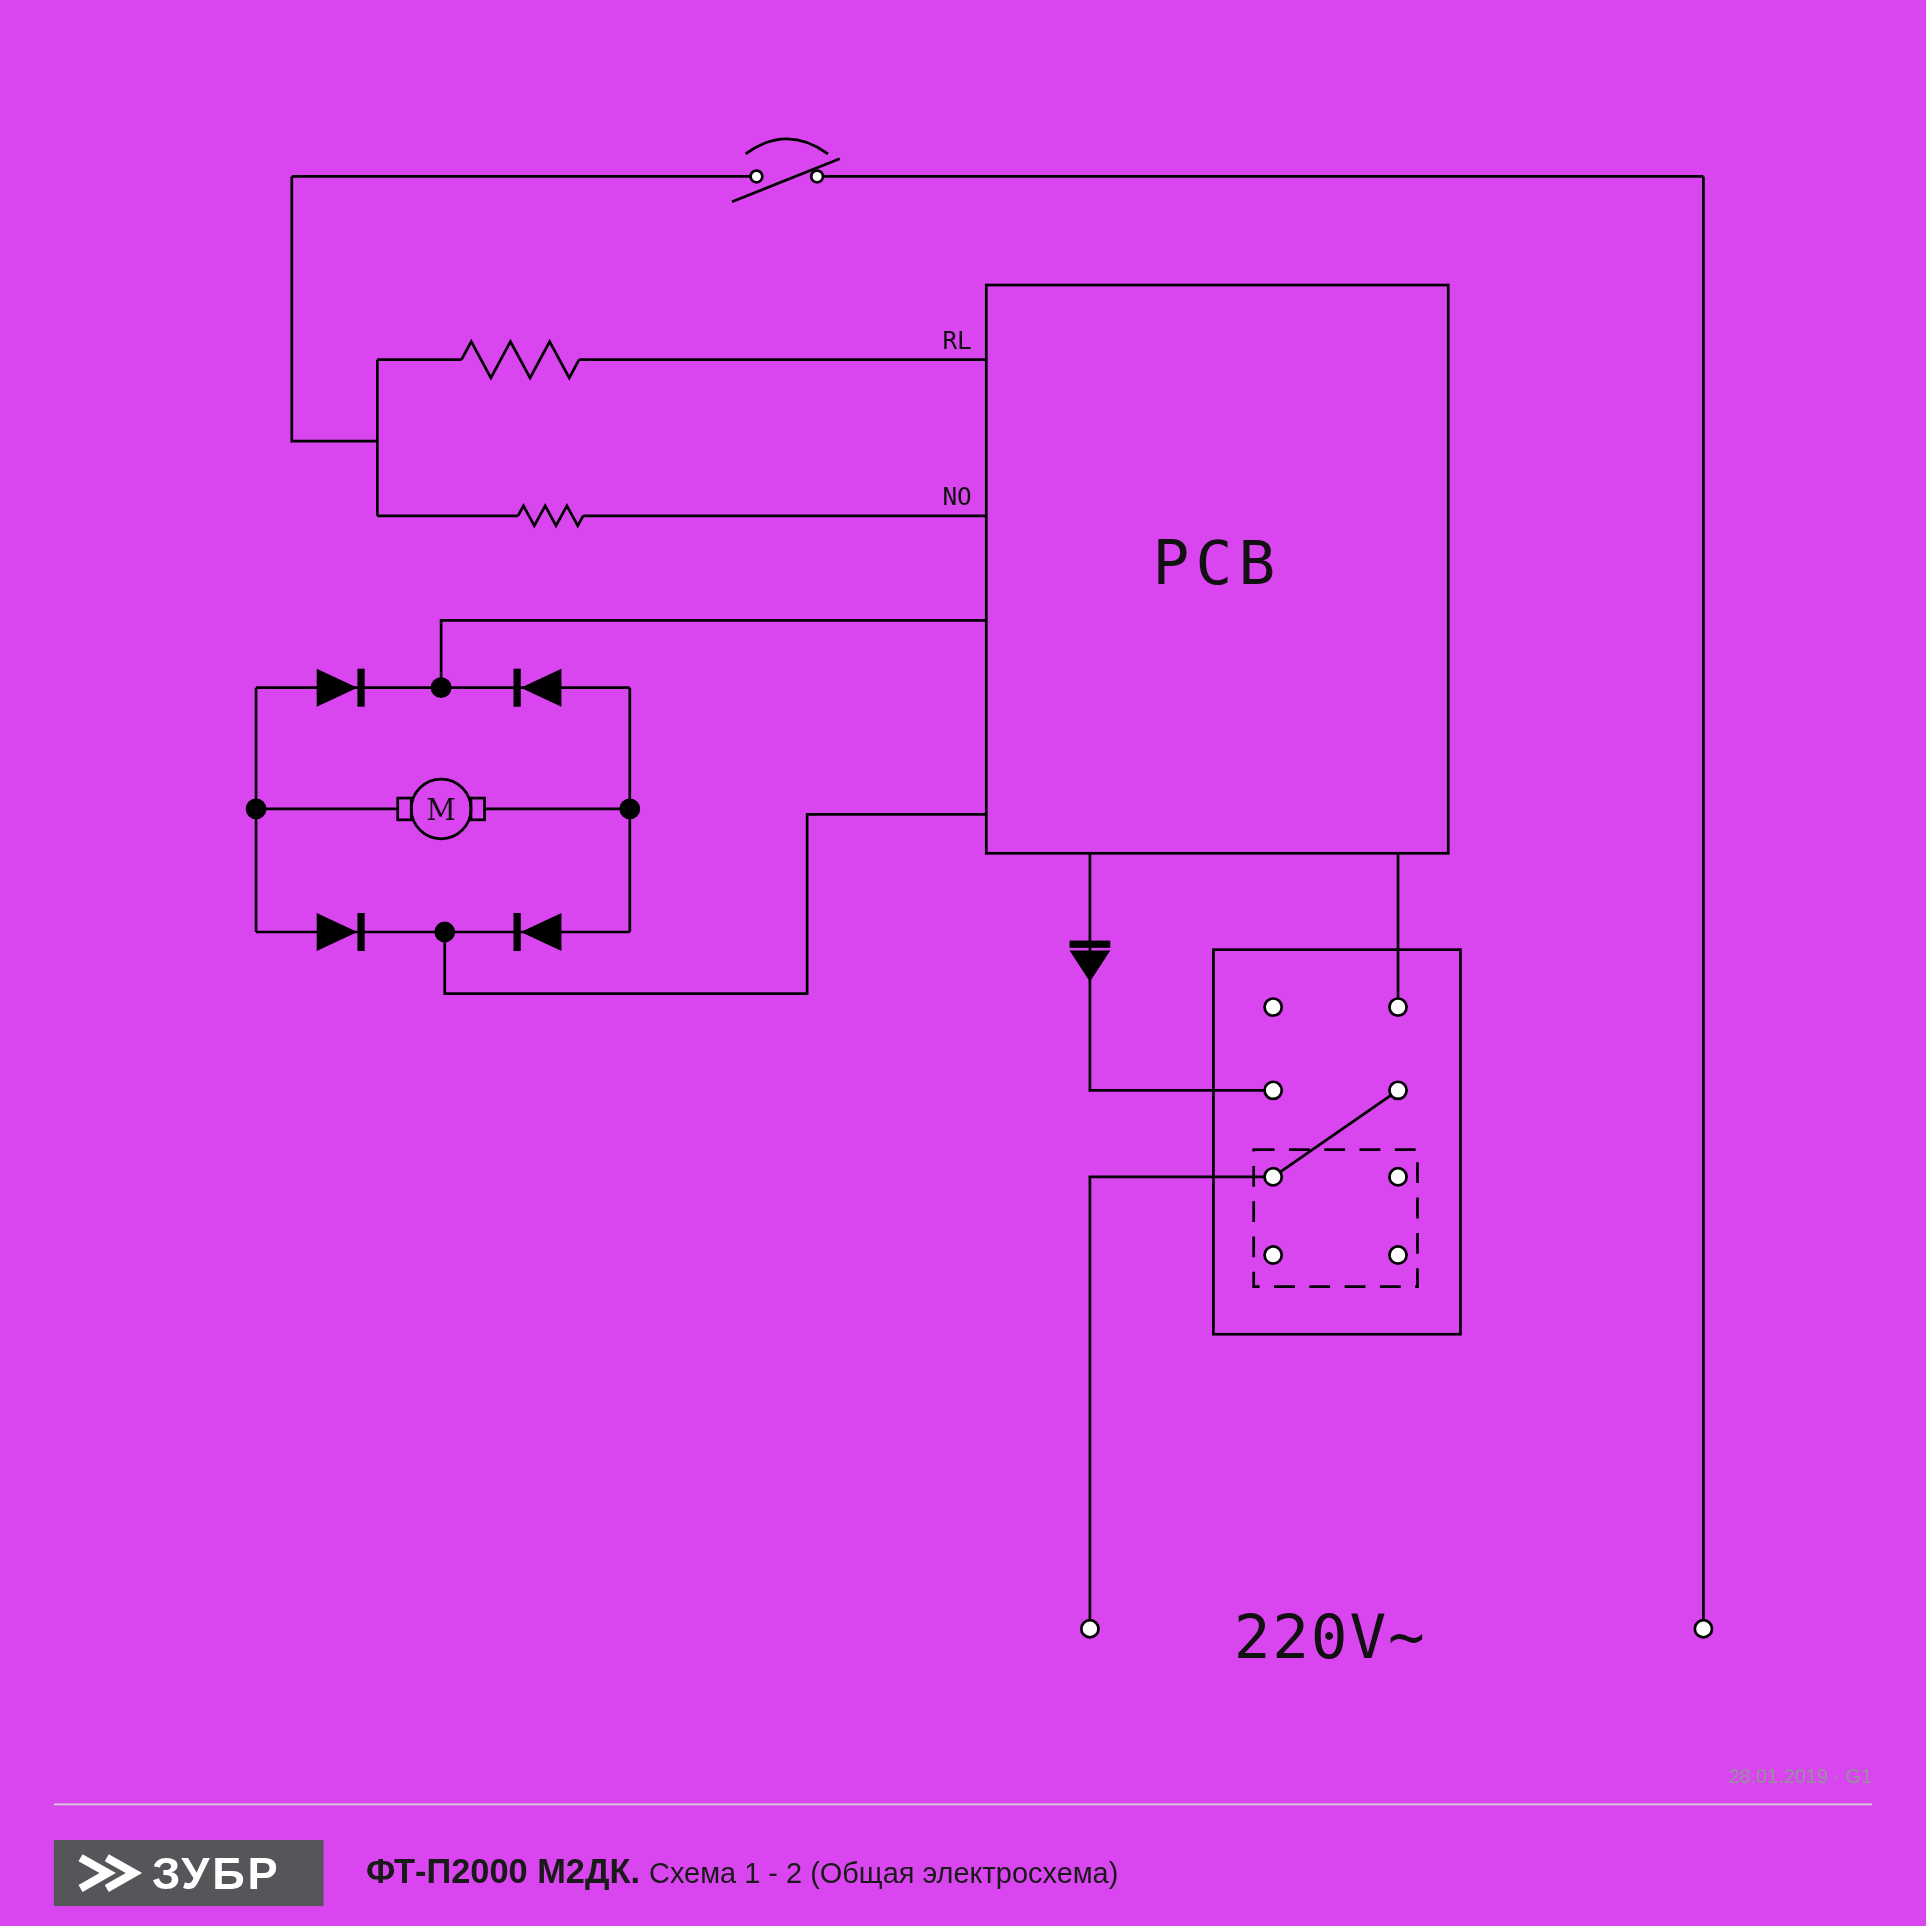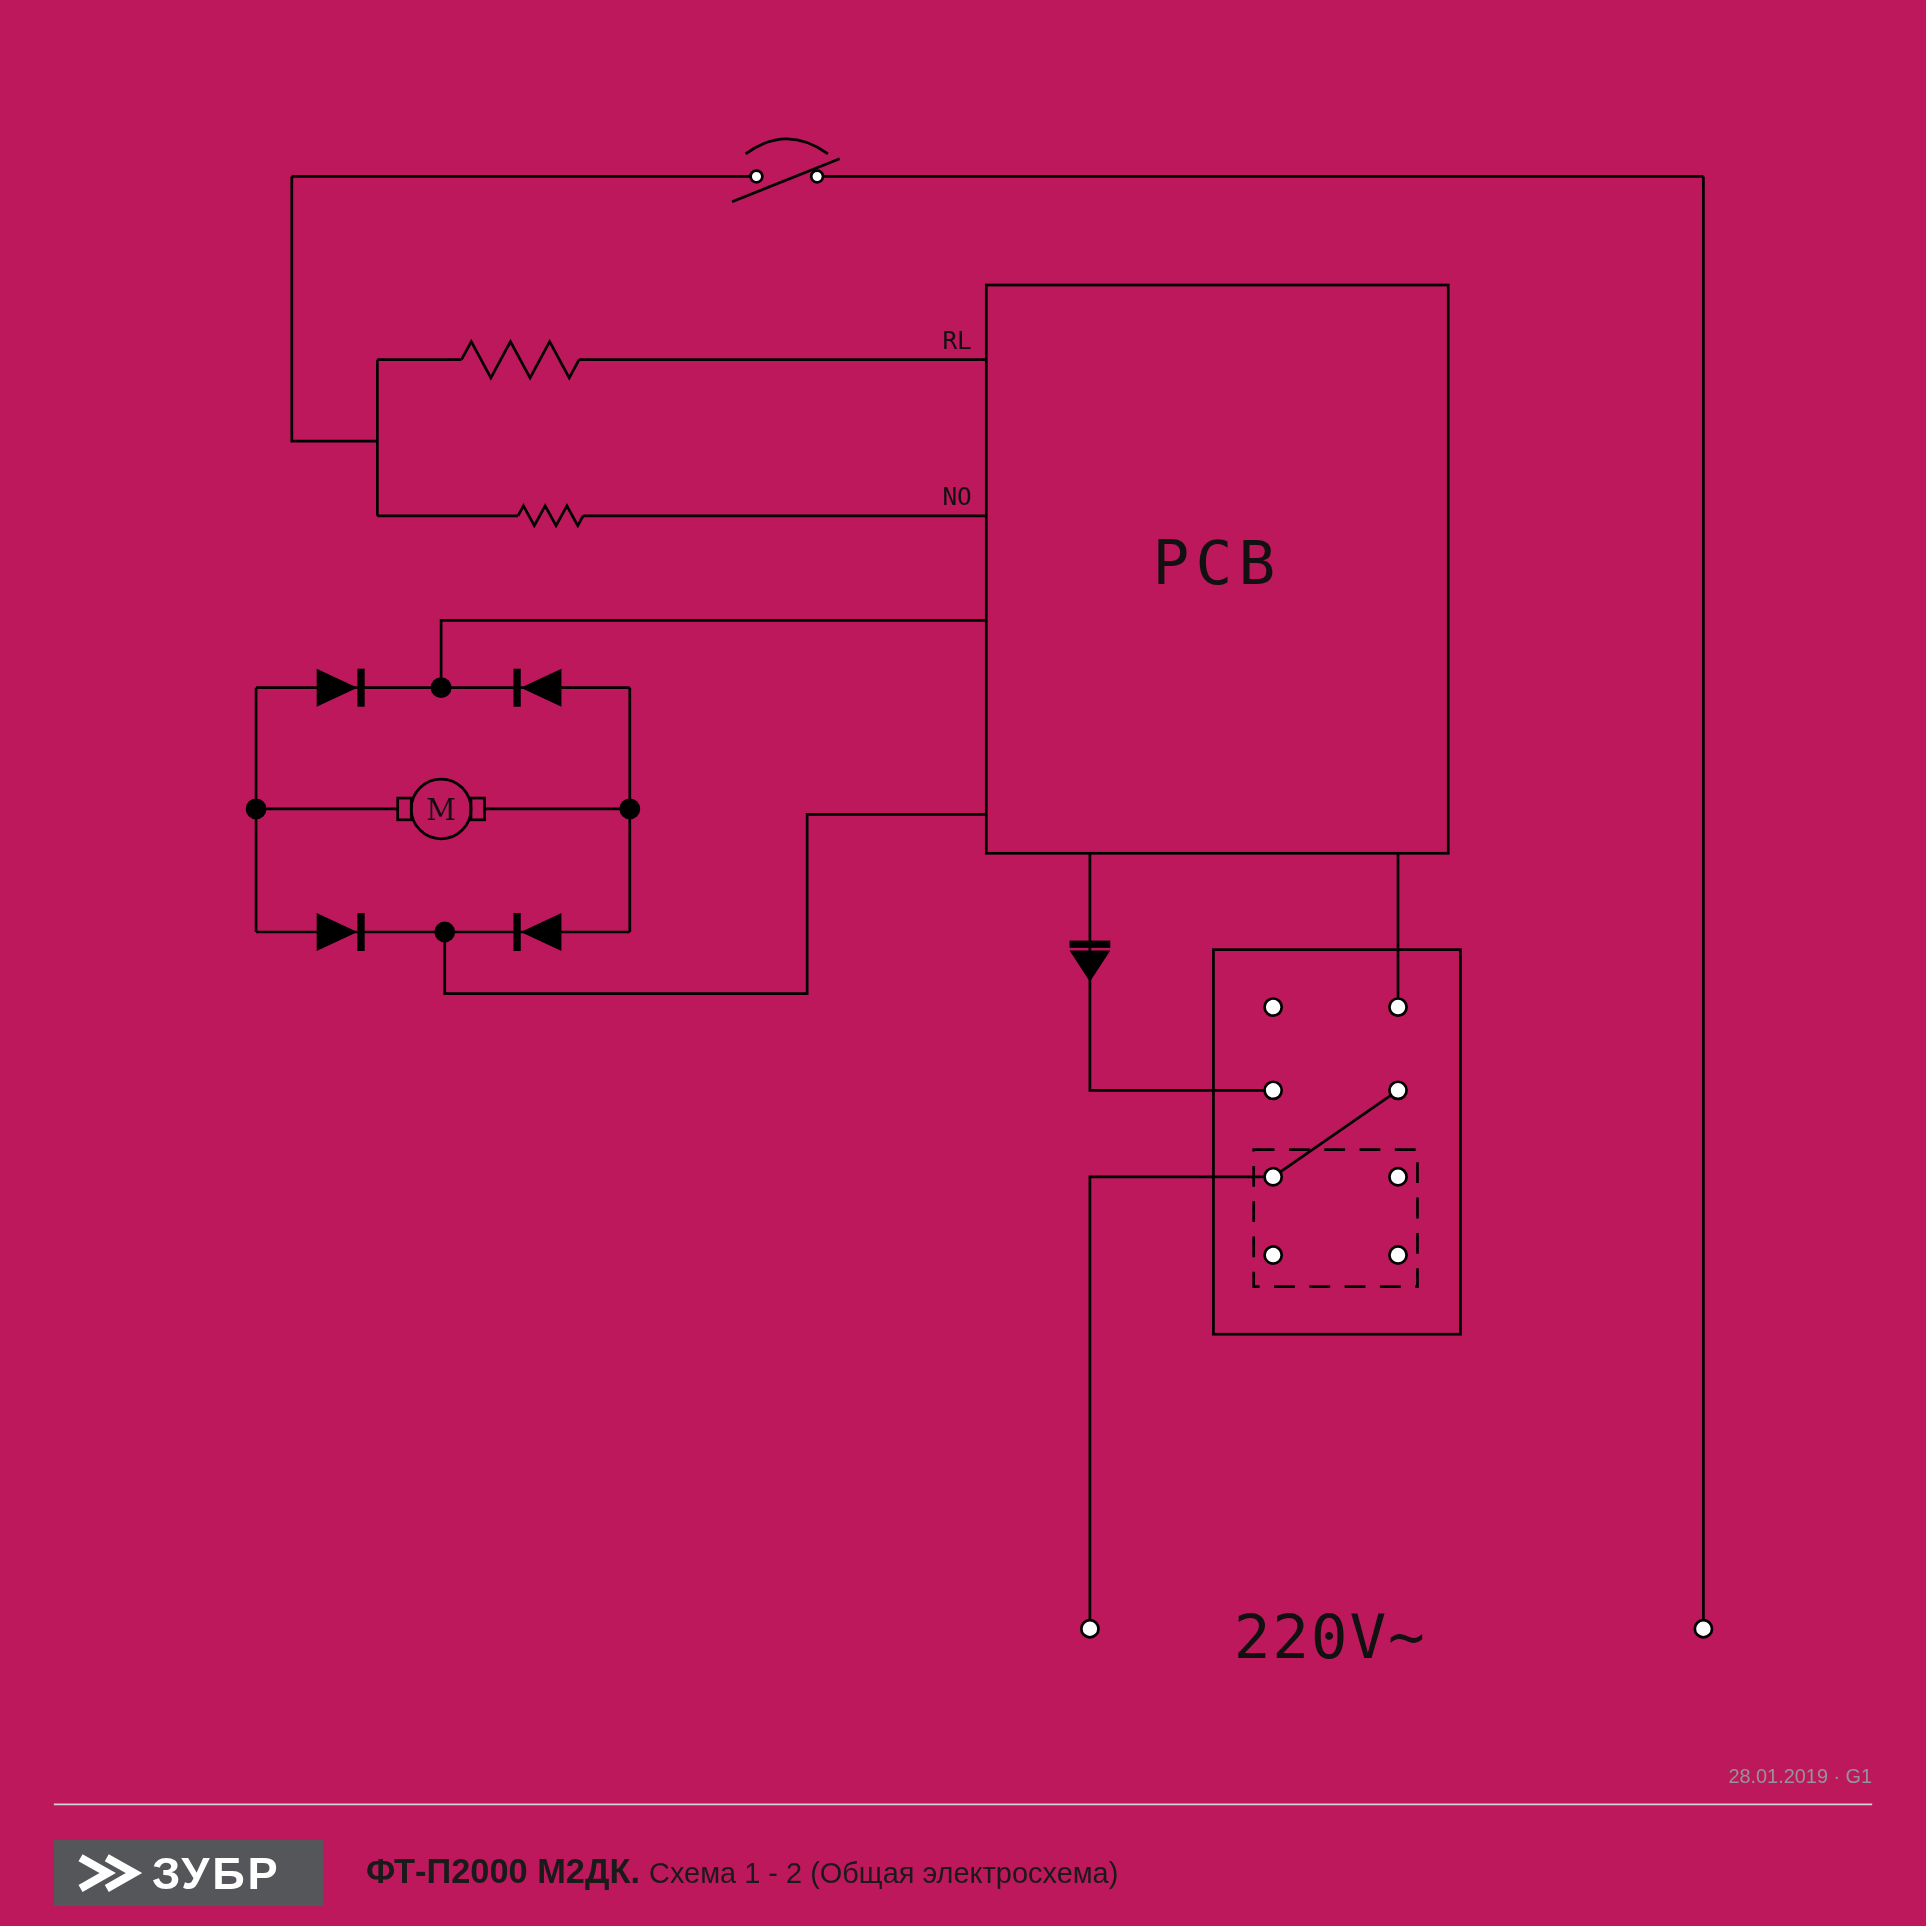--- a/index.html
+++ b/index.html
@@ -1,16 +1,16 @@
 <!DOCTYPE html>
 <html style="font-size:7.2px"><head>
 <meta charset="utf-8">
 <style>
   html,body{margin:0;padding:0;background:#fff;}
-  .page{width:1926px;height:1926px;background:#be185d;position:relative;font-family:"Liberation Sans",sans-serif;}
+  .page{width:1926px;height:1926px;background:#d946ef;position:relative;font-family:"Liberation Sans",sans-serif;}
   svg{display:block;}
   .wire{stroke:#000;stroke-width:6;fill:none;stroke-linejoin:miter;stroke-linecap:butt;}
   .box{stroke:#000;stroke-width:6;fill:none;}
   .dashed{stroke:#000;stroke-width:6;fill:none;stroke-dasharray:46 32;}
   .terminal{fill:#fff;stroke:#000;stroke-width:6;}
   .dot{fill:#000;stroke:none;}
   .solid{fill:#000;stroke:none;}
   .lbl{font-family:"DejaVu Sans Mono",monospace;fill:#111;}
   .lbl-pcb{font-size:135px;letter-spacing:14px;}
   .lbl-small{font-size:54px;}

